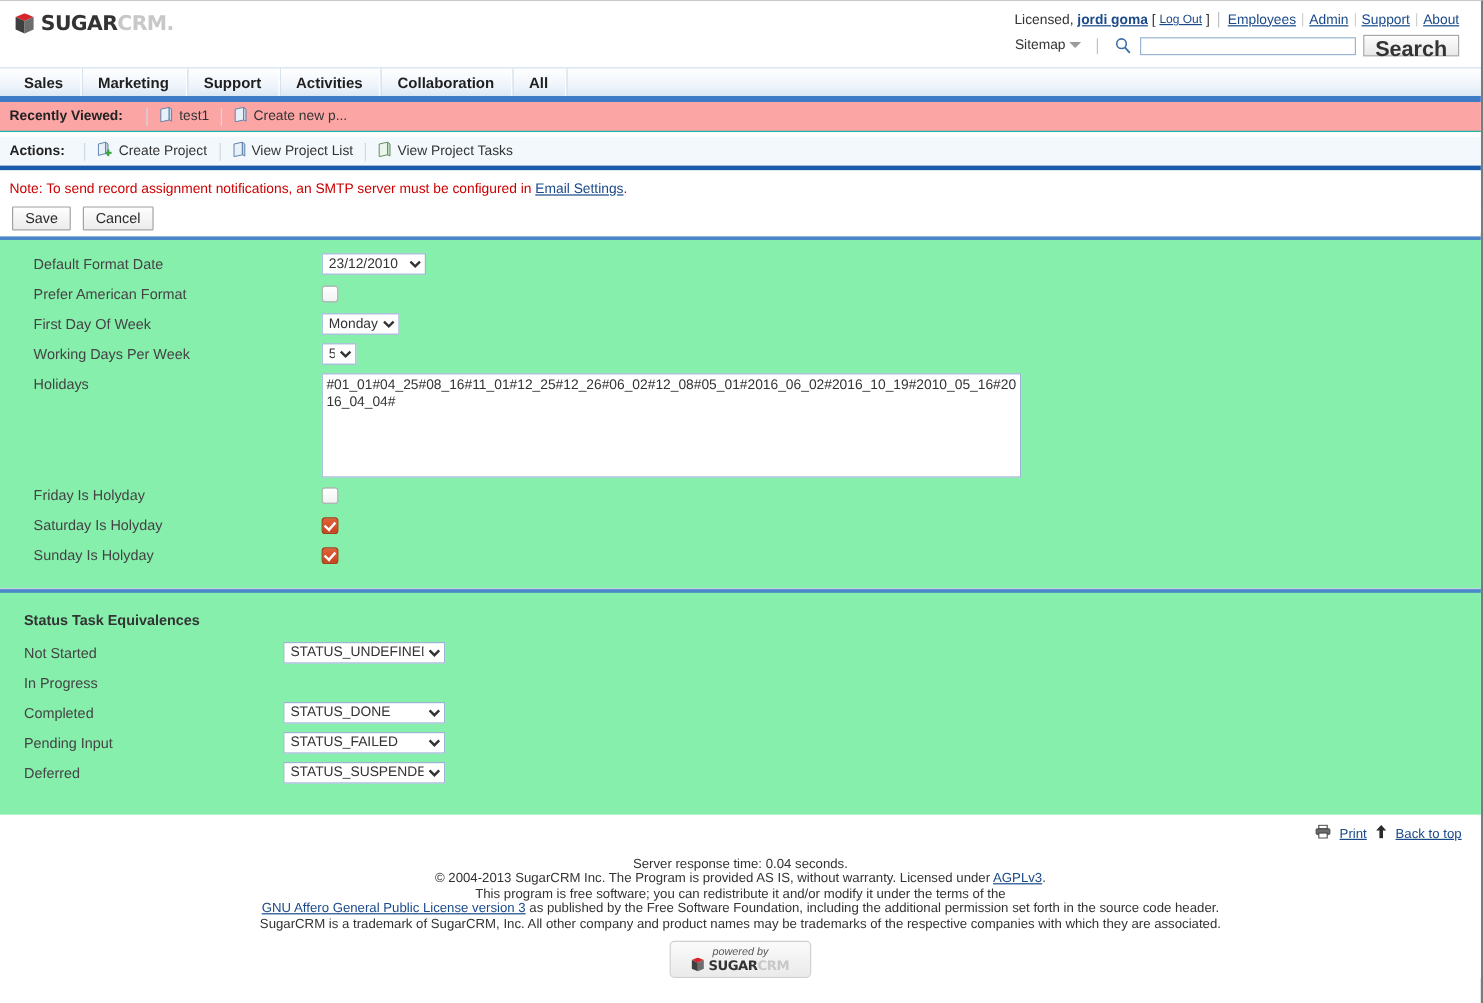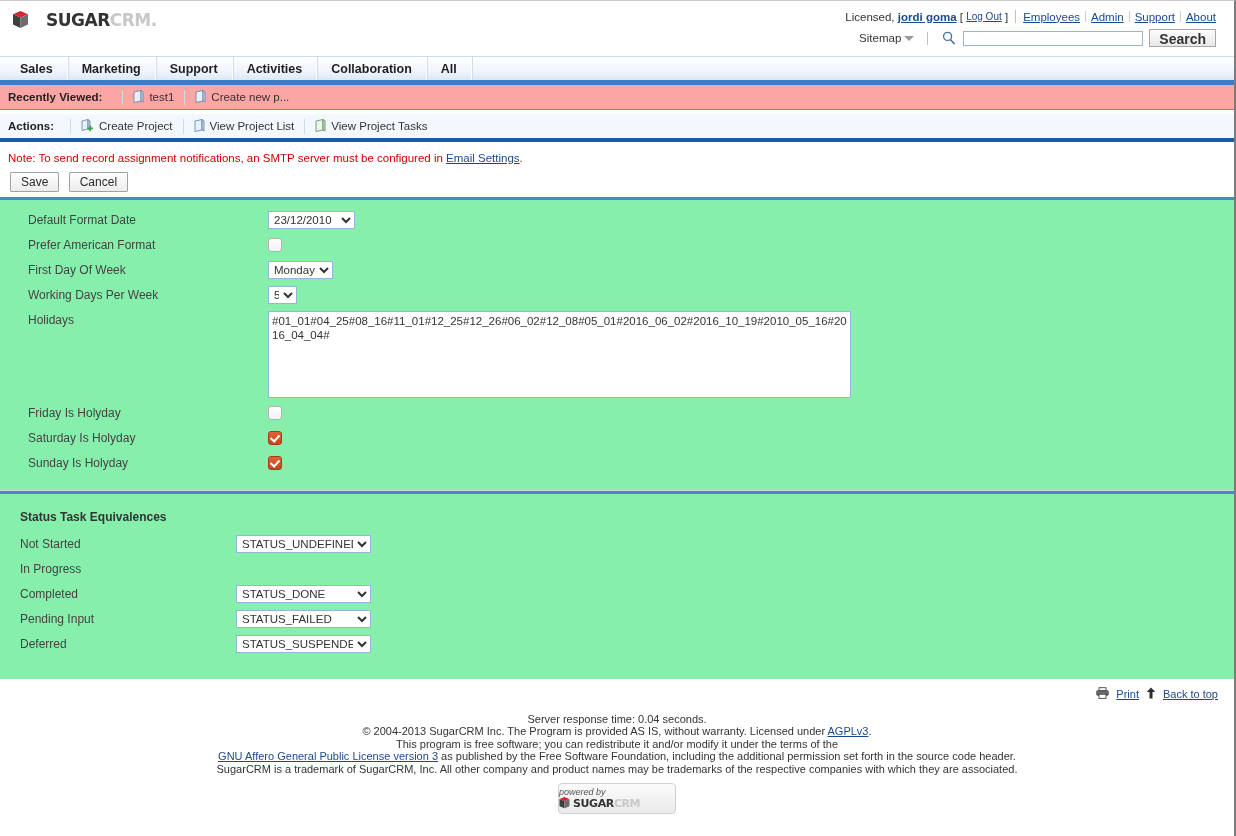--- a/index.html
+++ b/index.html
@@ -39,21 +39,20 @@
     display: flex;
     align-items: center;
     gap: 5px;
   }
   .logo-cube { width: 17px; height: 18px; position: relative; }
   .logo-text {
     font-family: "DejaVu Sans", sans-serif;
     font-size: 17px;
     font-weight: bold;
     letter-spacing: -0.5px;
-    margin-left: 12px;
   }
   .logo-sugar { color: #333333; }
   .logo-crm { color: #c8c8c8; }
 
   .hdr-right {
     position: absolute;
     right: 18px;
     top: 9px;
     text-align: right;
     font-size: 11.5px;
@@ -96,21 +95,21 @@
     height: 15px;
     border: 1px solid #9ab5d4;
     background: #ffffff;
     box-sizing: border-box;
     vertical-align: middle;
   }
   .search-btn {
     border: 1px solid #a8a8a8;
     background: linear-gradient(to bottom, #fdfdfd 0%, #e8e8e8 100%);
     font-family: "Liberation Sans", sans-serif;
-    font-size: 14px;
+    font-size: 18px;
     font-weight: bold;
     color: #333;
     padding: 1px 9px;
     height: 18px;
     box-sizing: border-box;
     cursor: pointer;
   }
 
   
   .tabbar {
@@ -320,21 +319,21 @@
   .footer-text a { color: #1a4a8a; text-decoration: underline; }
   .powered {
     margin: 8px auto 0 auto;
     width: 118px;
     height: 31px;
     border: 1px solid #d0d0d0;
     border-radius: 4px;
     background: linear-gradient(to bottom, #fbfbfb 0%, #eaeaea 100%);
     display: flex;
     flex-direction: column;
-    align-items: flex-start;
+    align-items: center;
     justify-content: center;
     box-sizing: border-box;
   }
   .powered-top {
     font-size: 9px;
     font-style: italic;
     color: #555;
     line-height: 10px;
   }
   .powered-bottom {

